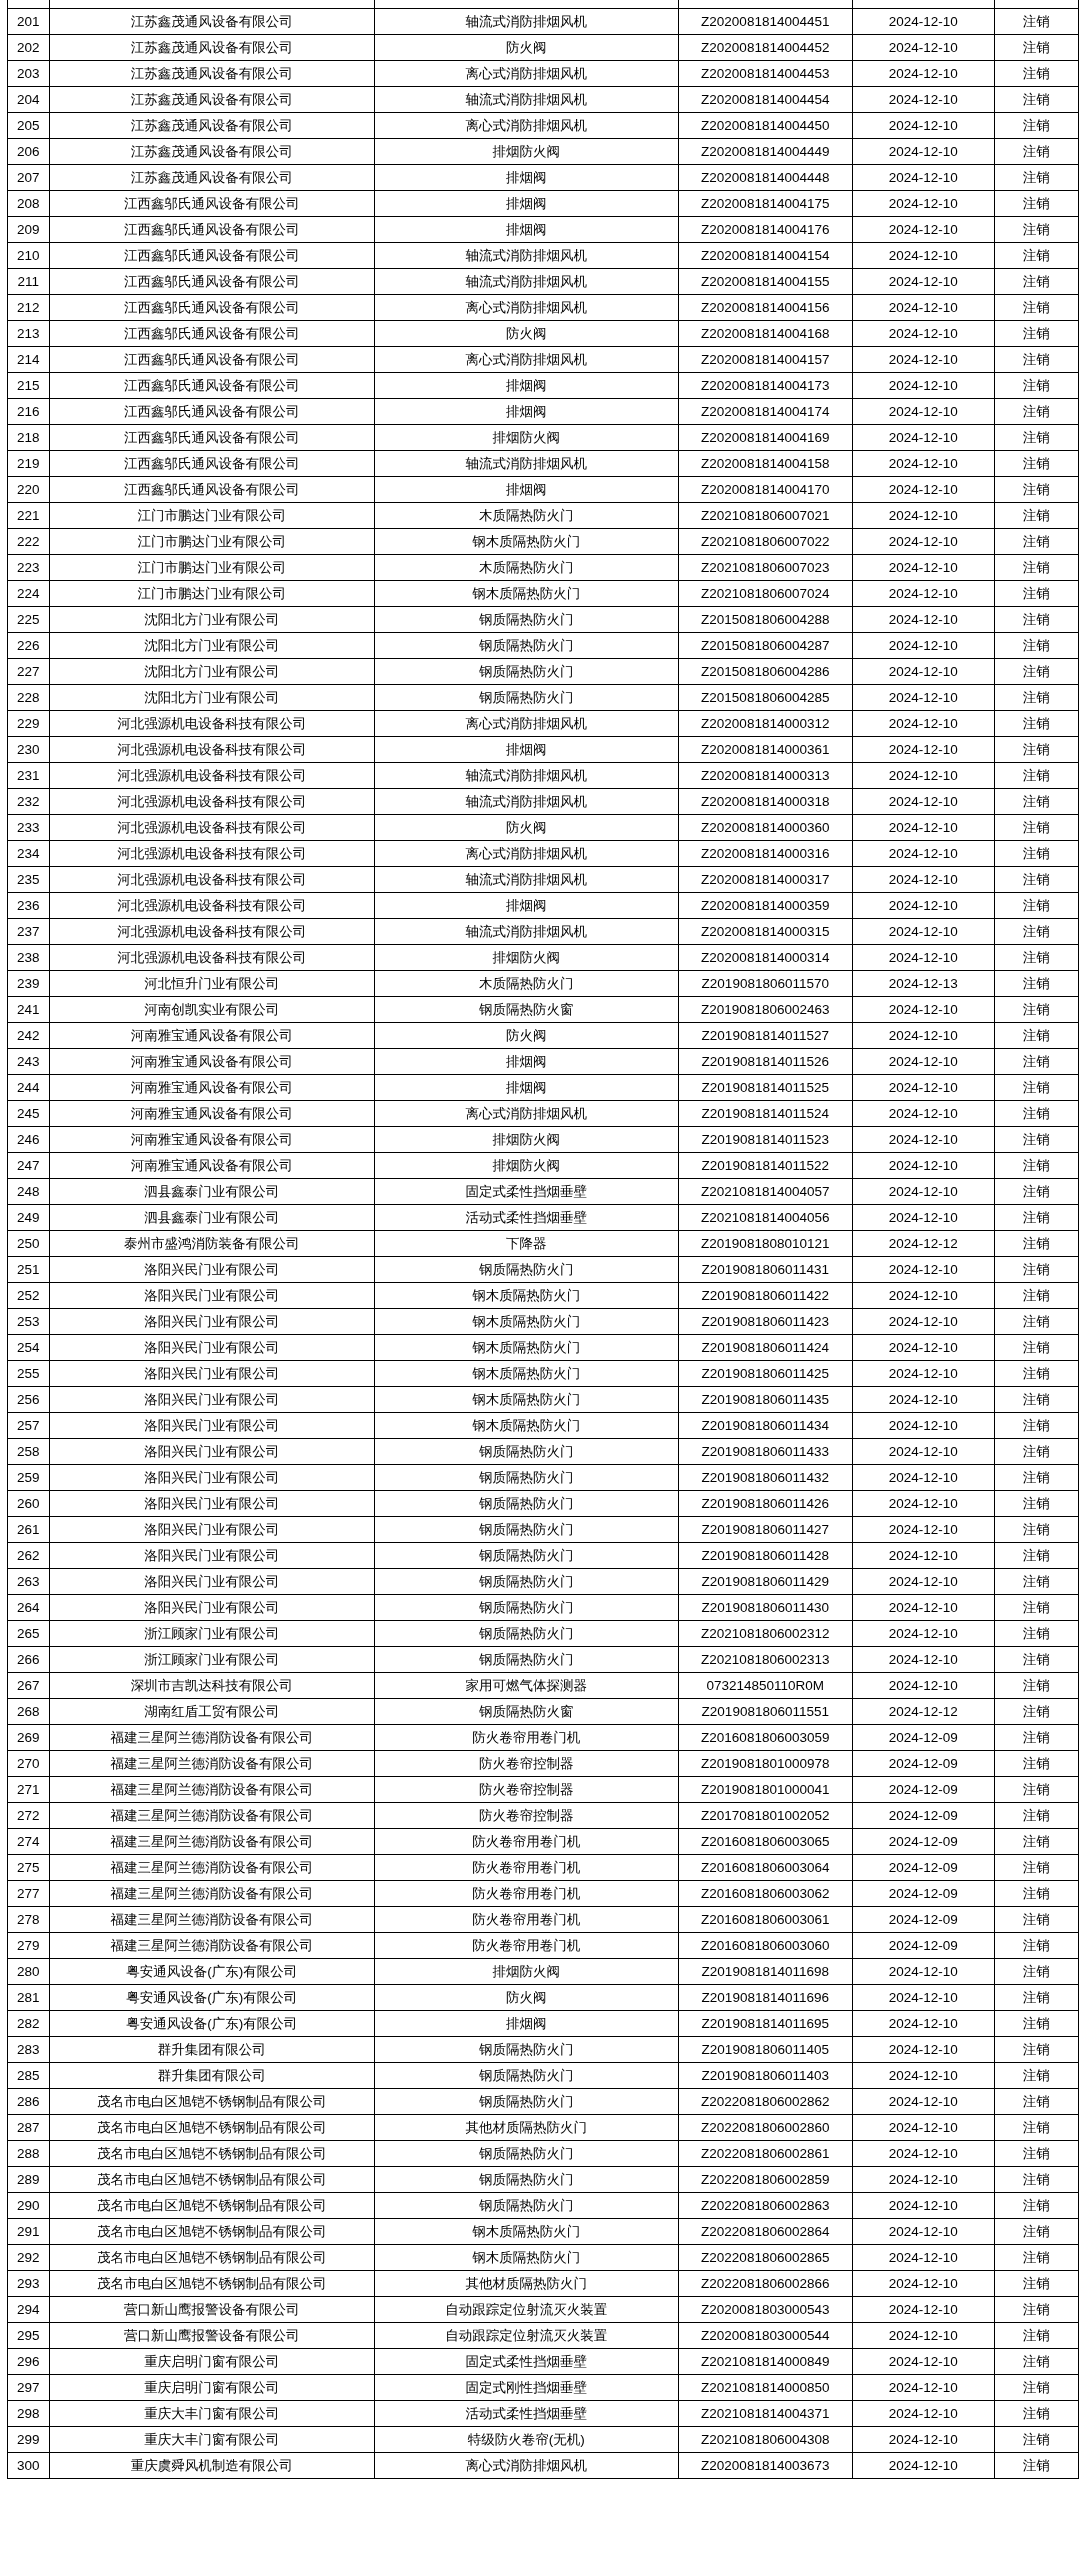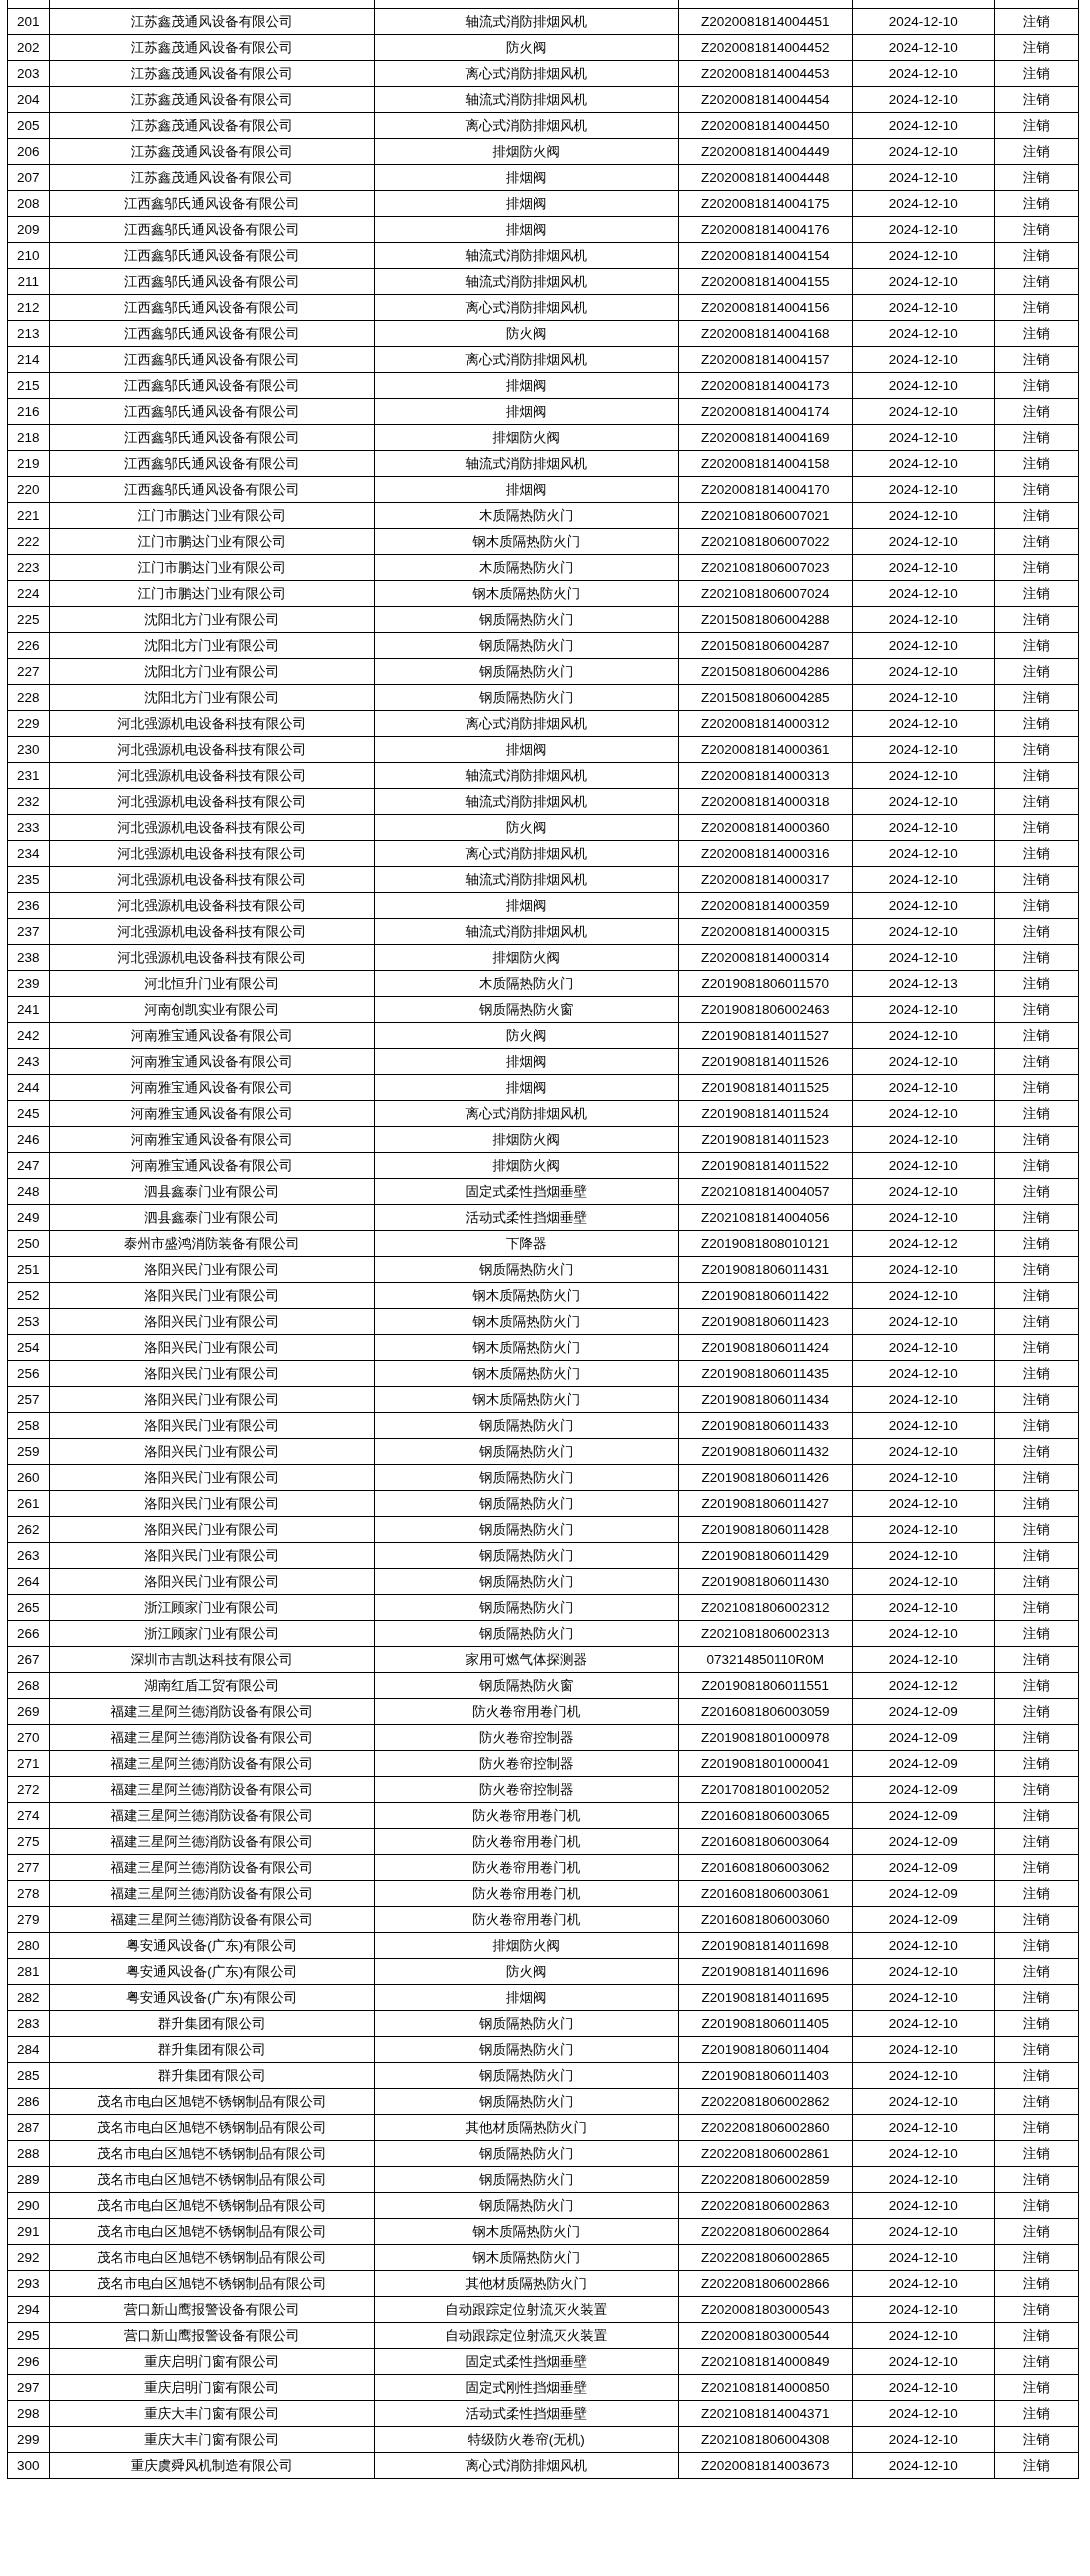--- a/index.html
+++ b/index.html
@@ -478,20 +478,28 @@
         </tr>
         <tr class="data-row">
           <td class="col-no">254</td>
           <td class="col-company">洛阳兴民门业有限公司</td>
           <td class="col-product">钢木质隔热防火门</td>
           <td class="col-cert">Z2019081806011424</td>
           <td class="col-date">2024-12-10</td>
           <td class="col-status">注销</td>
         </tr>
         <tr class="data-row">
+          <td class="col-no">255</td>
+          <td class="col-company">洛阳兴民门业有限公司</td>
+          <td class="col-product">钢木质隔热防火门</td>
+          <td class="col-cert">Z2019081806011425</td>
+          <td class="col-date">2024-12-10</td>
+          <td class="col-status">注销</td>
+        </tr>
+        <tr class="data-row">
           <td class="col-no">256</td>
           <td class="col-company">洛阳兴民门业有限公司</td>
           <td class="col-product">钢木质隔热防火门</td>
           <td class="col-cert">Z2019081806011435</td>
           <td class="col-date">2024-12-10</td>
           <td class="col-status">注销</td>
         </tr>
         <tr class="data-row">
           <td class="col-no">257</td>
           <td class="col-company">洛阳兴民门业有限公司</td>
@@ -682,28 +690,20 @@
           <td class="col-product">排烟阀</td>
           <td class="col-cert">Z2019081814011695</td>
           <td class="col-date">2024-12-10</td>
           <td class="col-status">注销</td>
         </tr>
         <tr class="data-row">
           <td class="col-no">283</td>
           <td class="col-company">群升集团有限公司</td>
           <td class="col-product">钢质隔热防火门</td>
           <td class="col-cert">Z2019081806011405</td>
-          <td class="col-date">2024-12-10</td>
-          <td class="col-status">注销</td>
-        </tr>
-        <tr class="data-row">
-          <td class="col-no">284</td>
-          <td class="col-company">群升集团有限公司</td>
-          <td class="col-product">钢质隔热防火门</td>
-          <td class="col-cert">Z2019081806011404</td>
           <td class="col-date">2024-12-10</td>
           <td class="col-status">注销</td>
         </tr>
         <tr class="data-row">
           <td class="col-no">285</td>
           <td class="col-company">群升集团有限公司</td>
           <td class="col-product">钢质隔热防火门</td>
           <td class="col-cert">Z2019081806011403</td>
           <td class="col-date">2024-12-10</td>
           <td class="col-status">注销</td>

